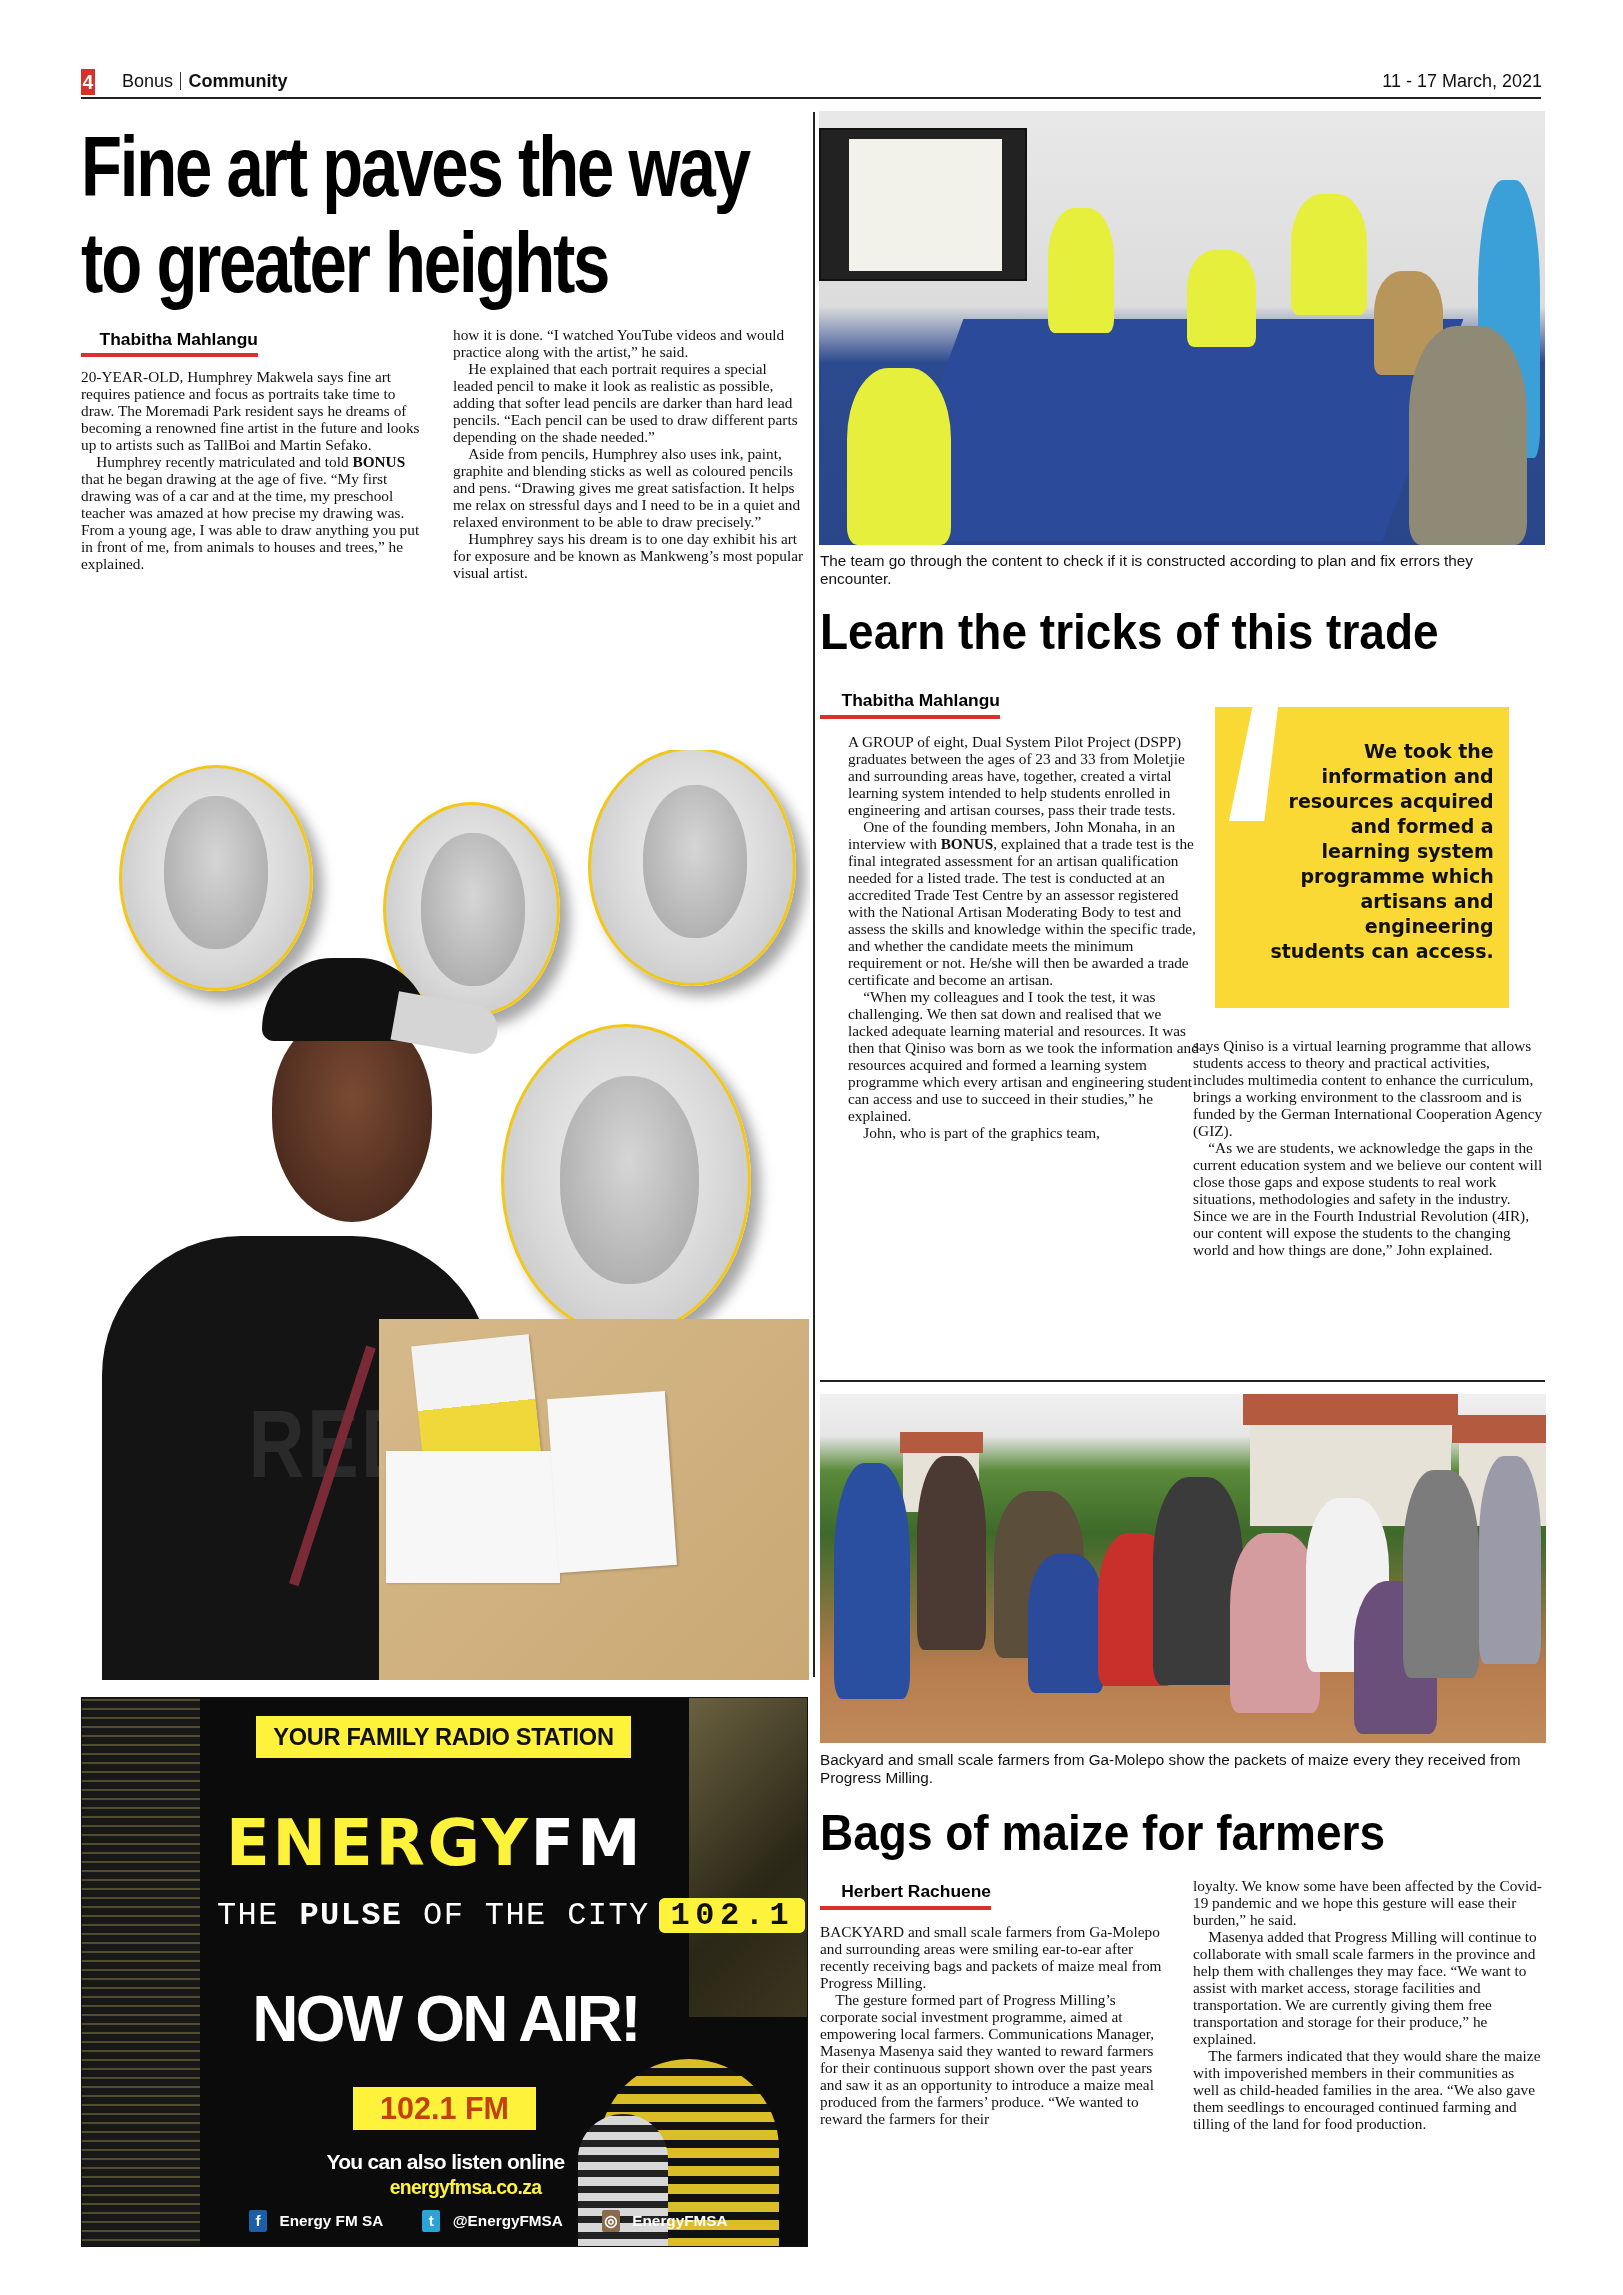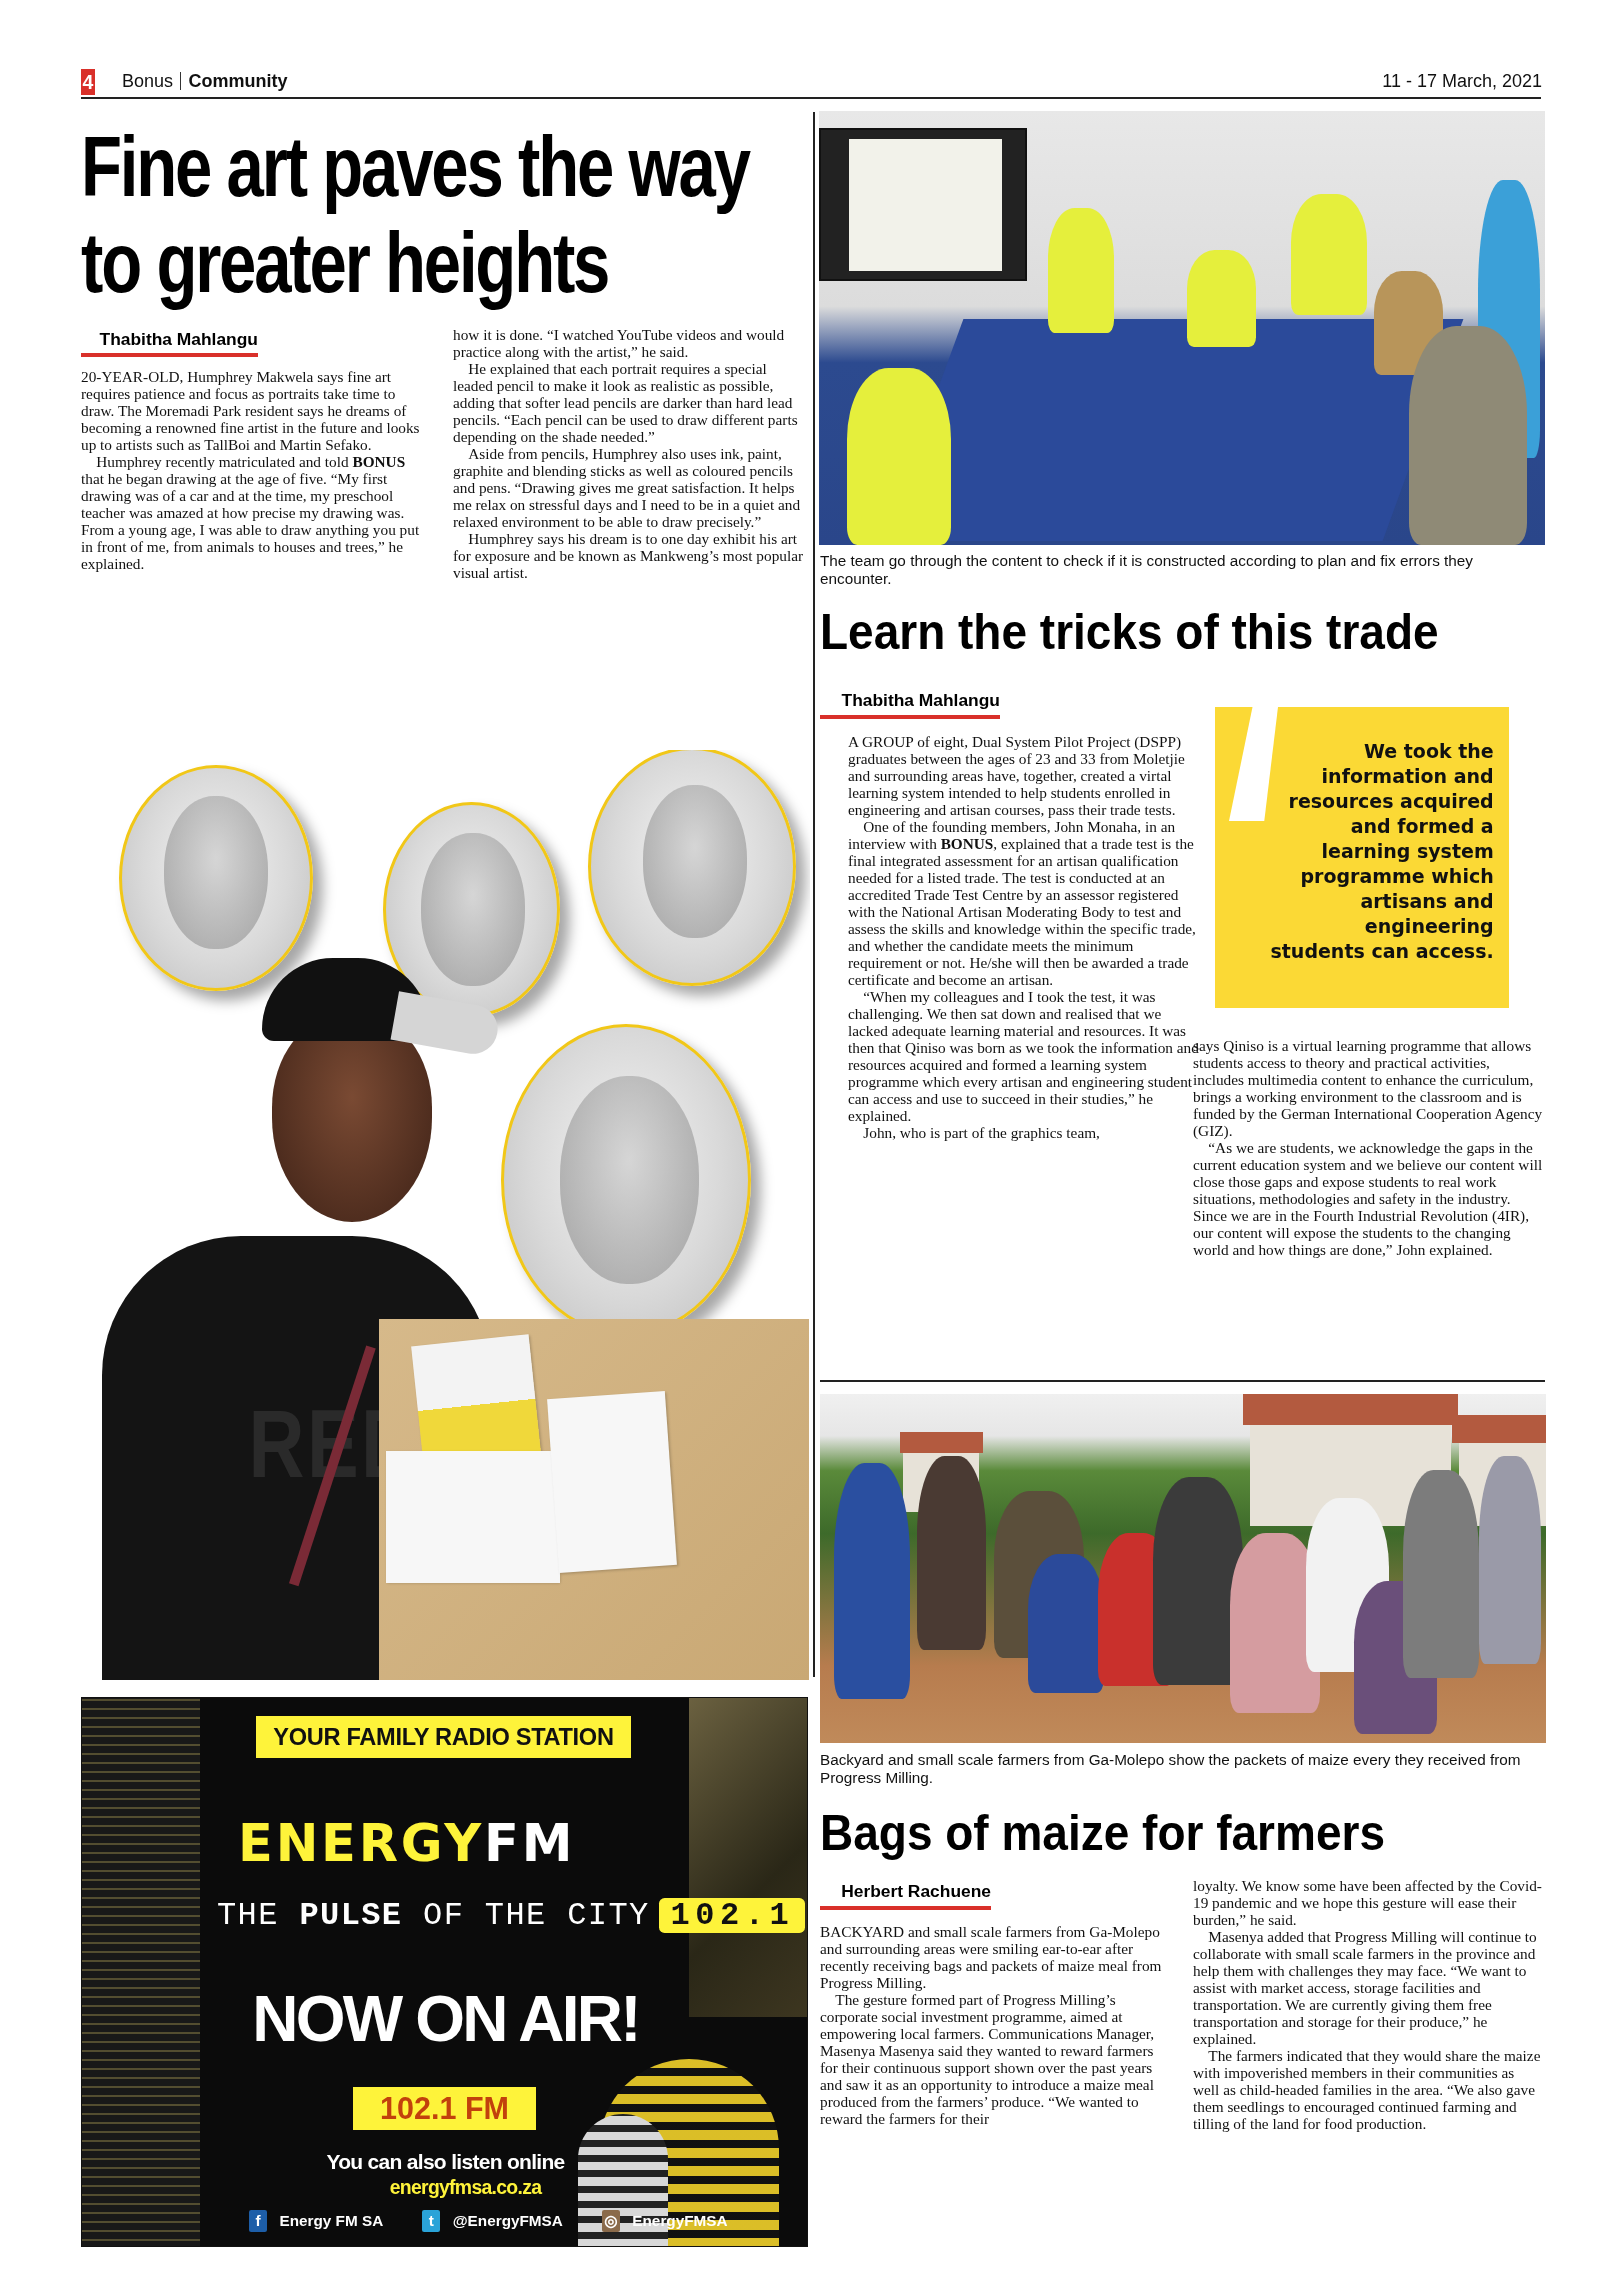--- a/index.html
+++ b/index.html
@@ -79,22 +79,22 @@
   .ad .city-l { position: absolute; left: 0; top: 0; width: 118px; height: 550px;
     background: repeating-linear-gradient(0deg, #1a1a1a 0 7px, #5b5535 7px 9px), #111; opacity: 0.9; }
   .ad .city-r { position: absolute; right: 0; top: 0; width: 118px; height: 319px;
     background: linear-gradient(135deg, #6b6140, #2a2717 60%, #3d3620); }
   .ad .mic { position: absolute; right: 28px; top: 361px; width: 180px; height: 189px; border-radius: 90px 90px 0 0;
     background: repeating-linear-gradient(0deg, #f2d22a 0 9.7px, #111 9.7px 18px); opacity: 0.9; }
   .ad .mic2 { position: absolute; right: 139px; top: 416px; width: 90px; height: 133px; border-radius: 45px 45px 0 0;
     background: repeating-linear-gradient(0deg, #d8d8d8 0 8.3px, #222 8.3px 15.3px); }
   .ad .tagline-box { position: absolute; left: 174px; top: 18px; width: 375px; height: 42px; background: #fef33a;
     font-family: "Liberation Sans", sans-serif; font-weight: bold; font-size: 23.6px; line-height: 42px; text-align: center; color: #111; letter-spacing: -0.3px; }
-  .ad .logo { position: absolute; left: 156px; top: 104px; white-space: nowrap; font-family: "DejaVu Sans", sans-serif; font-weight: bold;
-    font-size: 51px; line-height: 83px; letter-spacing: 2.8px; }
+  .ad .logo { position: absolute; left: 144px; top: 104px; white-space: nowrap; font-family: "DejaVu Sans", sans-serif; font-weight: bold;
+    font-size: 64px; line-height: 83px; letter-spacing: 2.8px; }
   .ad .logo .energy { color: #fef33a; }
   .ad .logo .fm { color: #ffffff; }
   .ad .pulse { position: absolute; left: 135px; top: 200px; white-space: nowrap; font-family: Liberation Mono, monospace; font-size: 32px; line-height: 35px; color: #ffffff; letter-spacing: 1.4px; }
   .ad .pulse b { font-weight: bold; }
   .ad .freq-badge { display: inline-block; margin-left: 9.7px; padding: 0 11px; background: #fef33a; color: #111; border-radius: 5.6px; font-weight: bold; letter-spacing: 5.6px; }
   .ad .onair { position: absolute; left: 0; width: 727px; top: 283px; text-align: center; font-family: "Liberation Sans", sans-serif; font-weight: bold;
     font-size: 64px; line-height: 76px; color: #ffffff; letter-spacing: -2.8px; }
   .ad .freq-box { position: absolute; left: 271px; top: 389px; width: 183px; height: 43px; background: #fef33a; color: #c2410c;
     font-family: "Liberation Sans", sans-serif; font-weight: bold; font-size: 30.5px; line-height: 43px; text-align: center; }
   .ad .listen { position: absolute; left: 0; width: 727px; top: 451px; text-align: center; font-family: "Liberation Sans", sans-serif; font-weight: bold; font-size: 21px; line-height: 25px; color: #fff; letter-spacing: -0.7px; }

